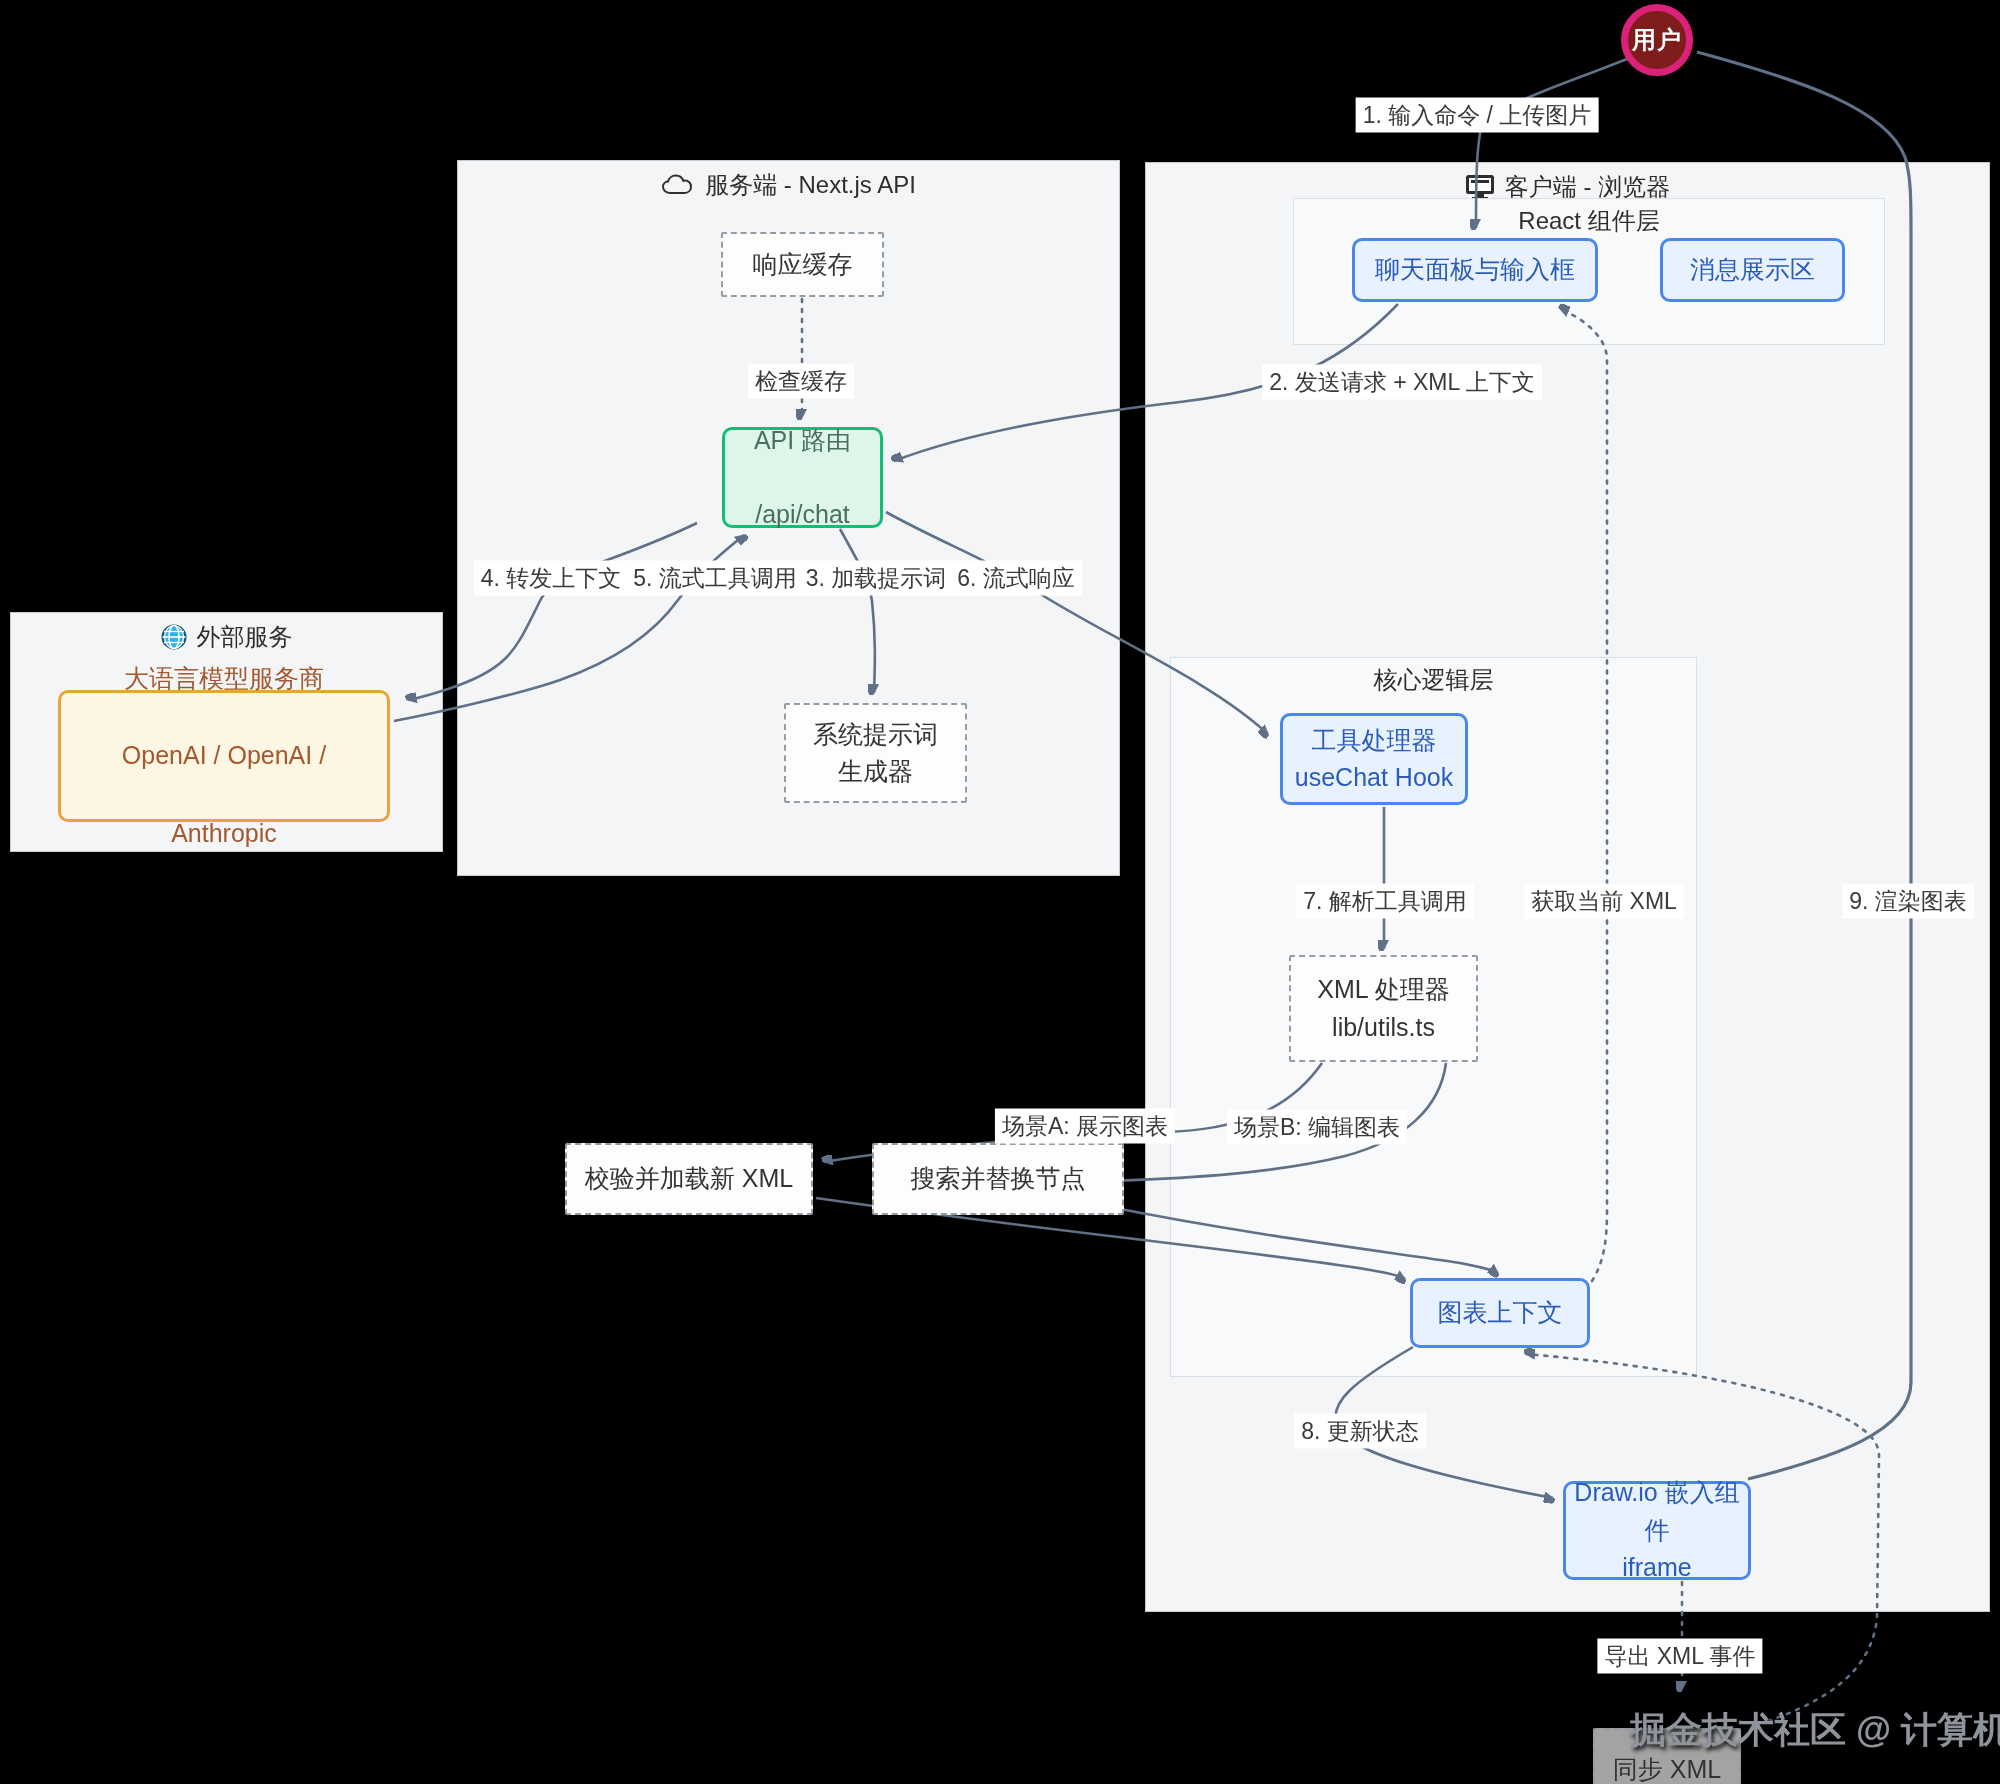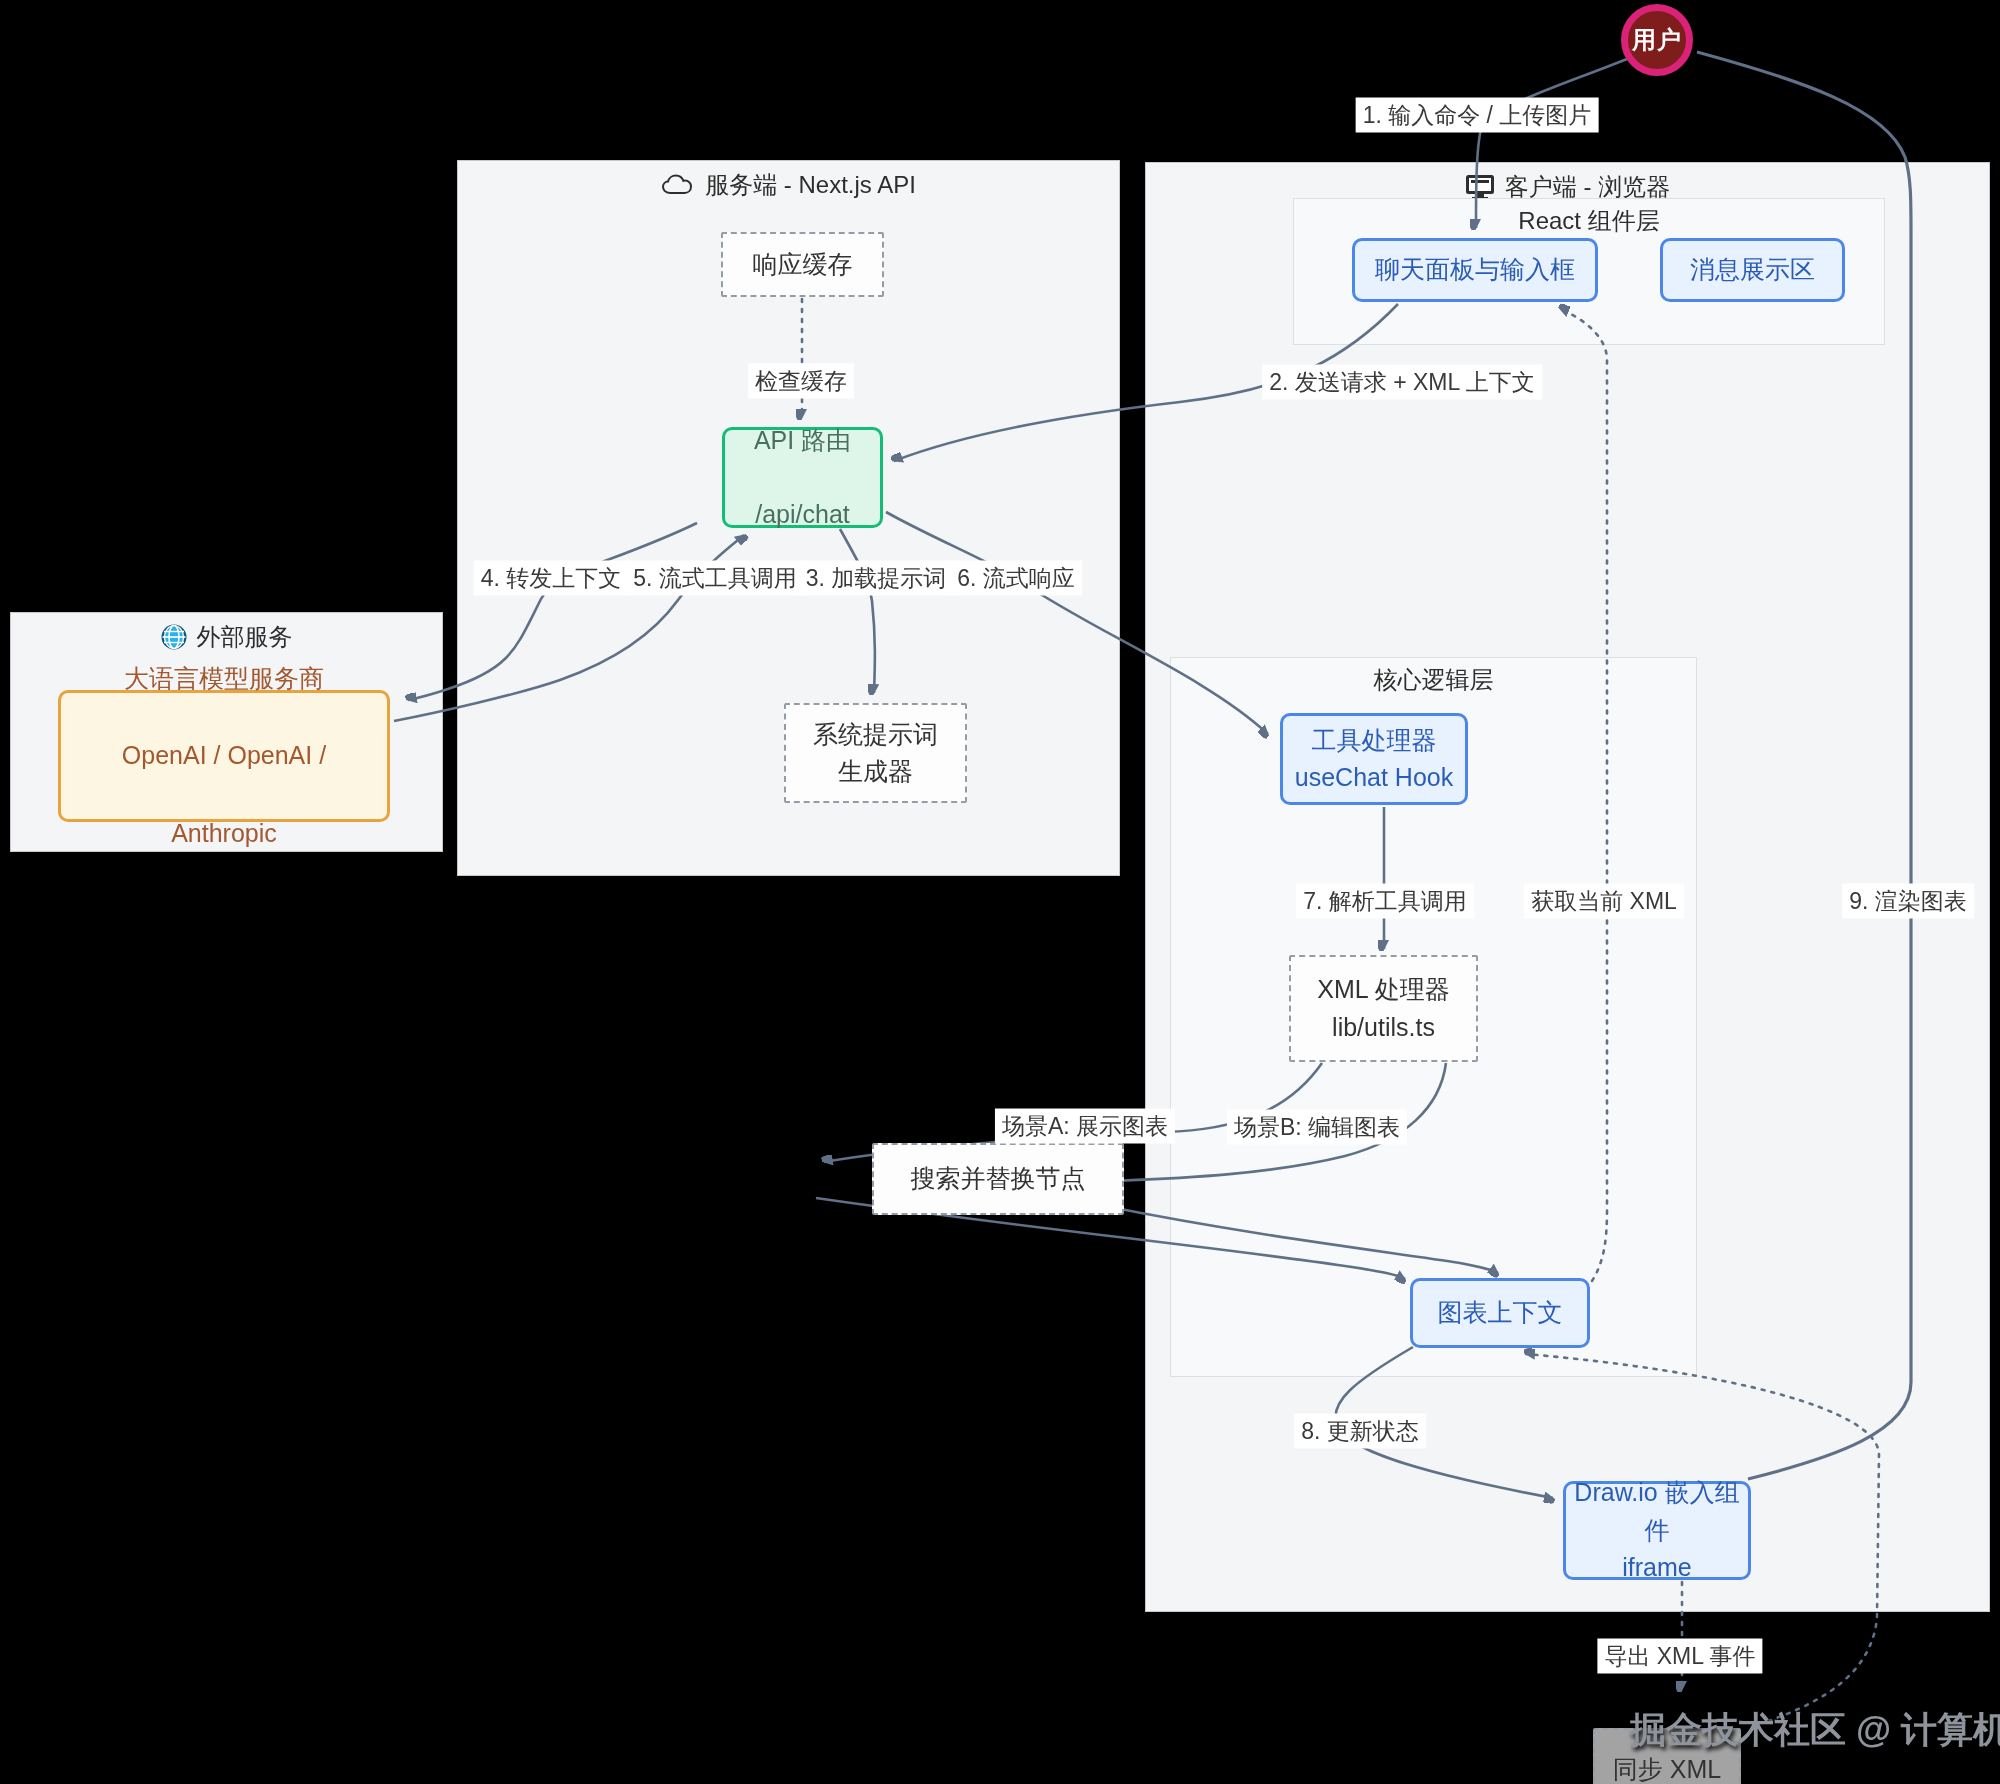--- a/index.html
+++ b/index.html
@@ -184,20 +184,23 @@
   <div class="node blue" style="left:1280px; top:713px; width:188px; height:92px;">
     <span>工具处理器</span>
     <span>useChat Hook</span>
   </div>
 
   <div class="node dashedbox" style="left:1289px; top:955px; width:189px; height:107px;">
     <span>XML 处理器</span>
     <span>lib/utils.ts</span>
   </div>
 
+  <div class="node dashedbox" style="left:565px; top:1143px; width:248px; height:72px;">
+    <span>校验并加载新 XML</span>
+  </div>
 
   <div class="node dashedbox" style="left:872px; top:1143px; width:252px; height:72px;">
     <span>搜索并替换节点</span>
   </div>
 
   <div class="node blue" style="left:1410px; top:1278px; width:180px; height:70px;">
     <span>图表上下文</span>
   </div>
 
   <div class="node blue" style="left:1563px; top:1481px; width:188px; height:99px;">

